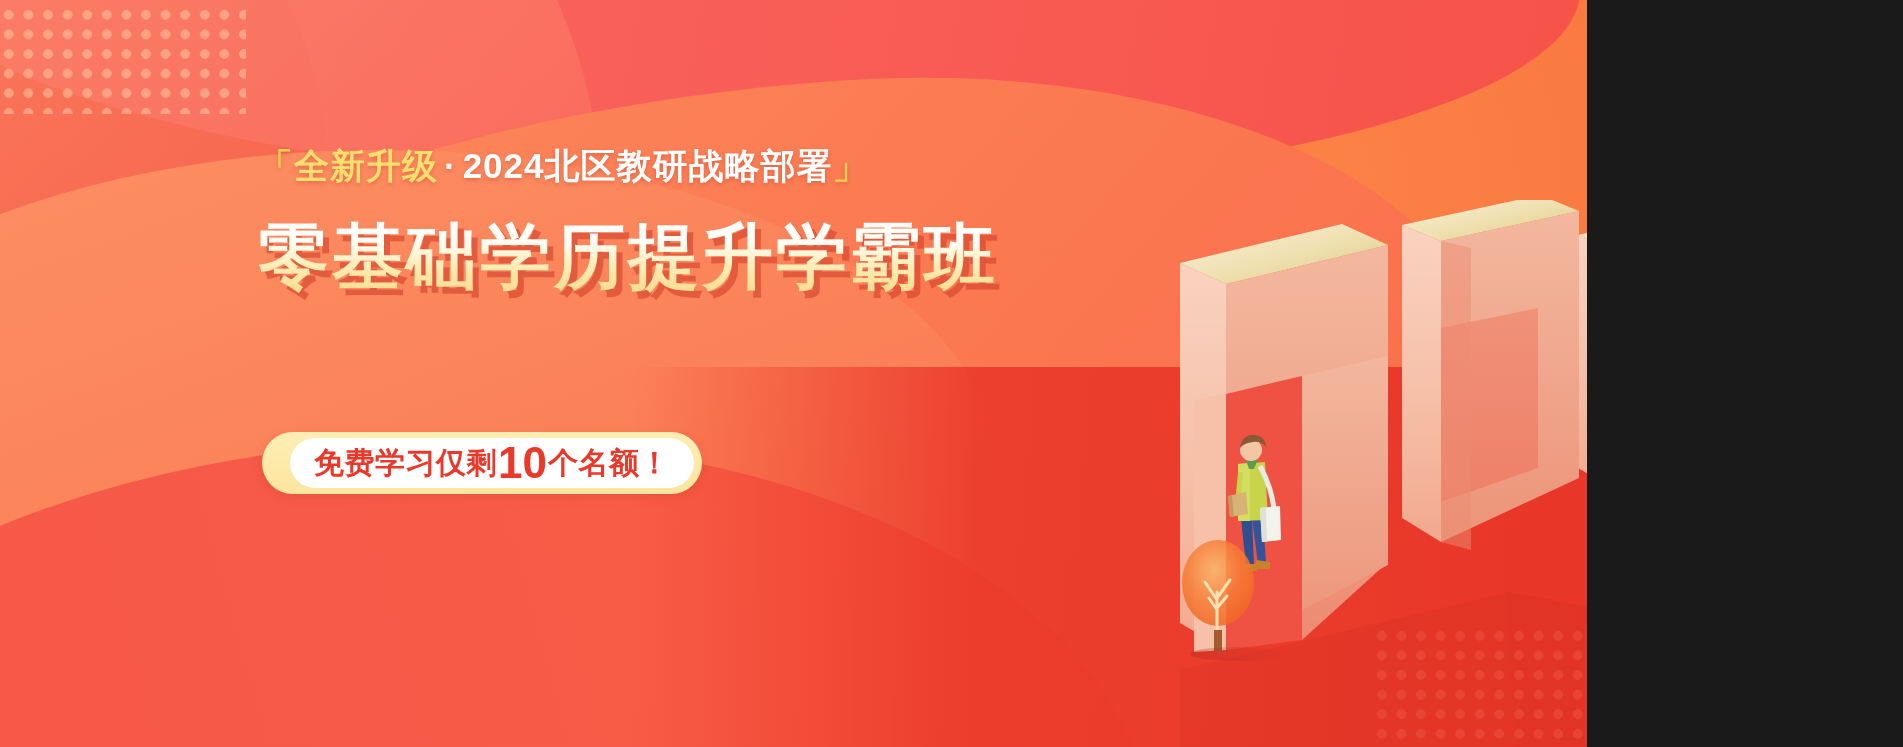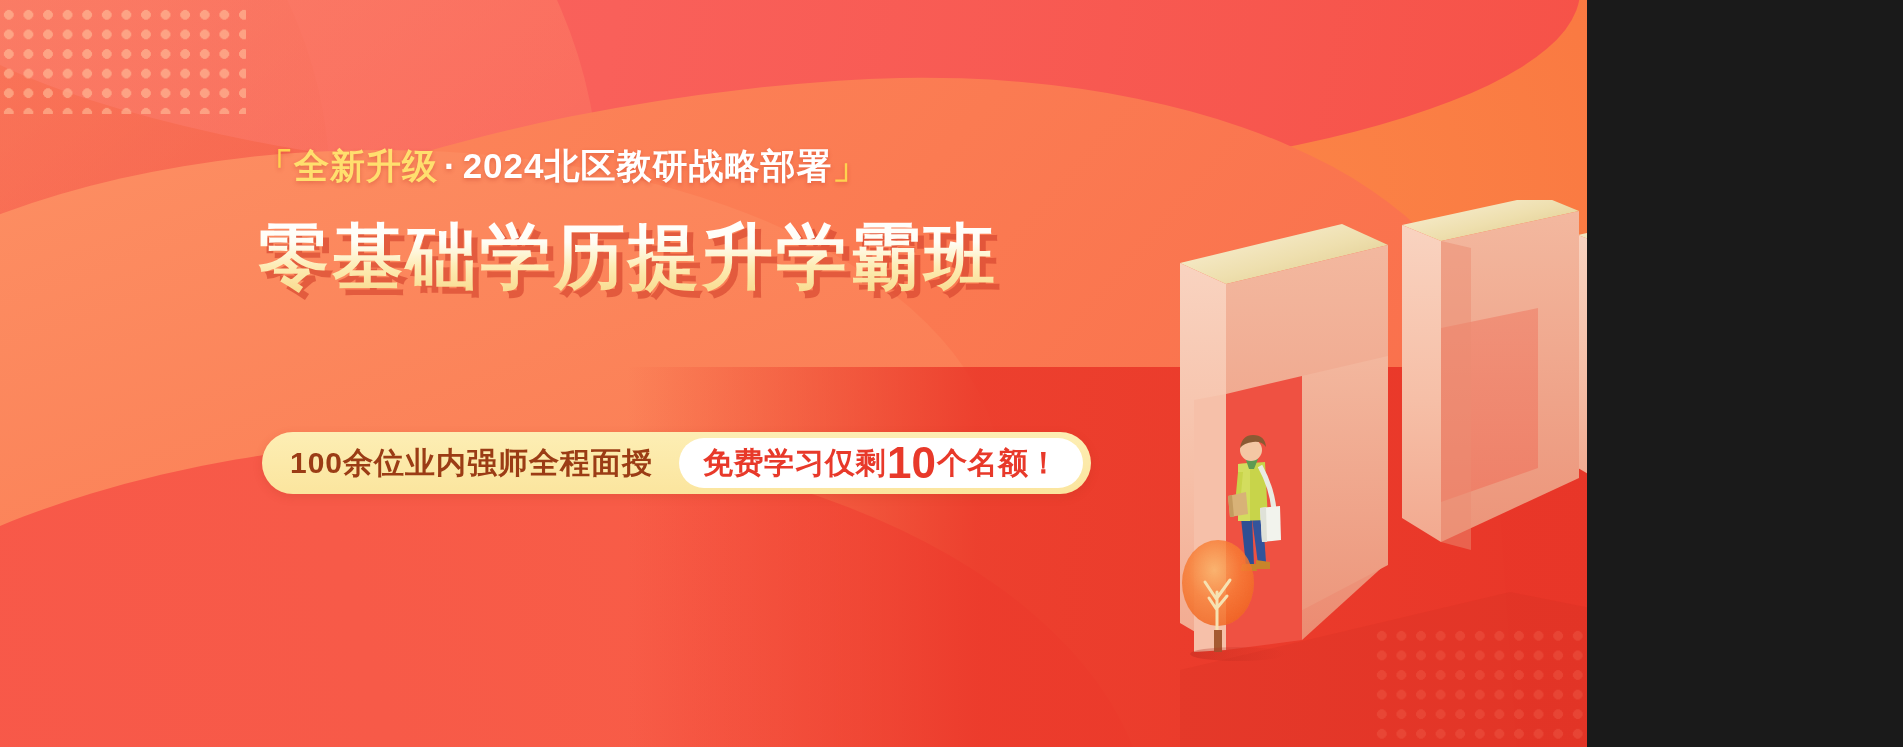--- a/index.html
+++ b/index.html
@@ -288,21 +288,20 @@
   <div class="copy">
 
     <div class="eyebrow">
       <span class="bracket">「</span><span class="hl">全新升级</span><span class="dot">·</span><span>2024北区教研战略部署</span><span class="bracket">」</span>
     </div>
 
     <div class="headline">零基础学历提升学霸班</div>
   </div>
 
   <div class="badge-row">
-    <span class="badge-left">100余位业内强师全程面授</span>
     <span class="badge-right">
       <span class="txt">免费学习仅剩</span>
         <span class="num">10</span>
         <span class="txt">个名额！</span>
     </span>
   </div>
 
 </div>
 
 </body></html>

